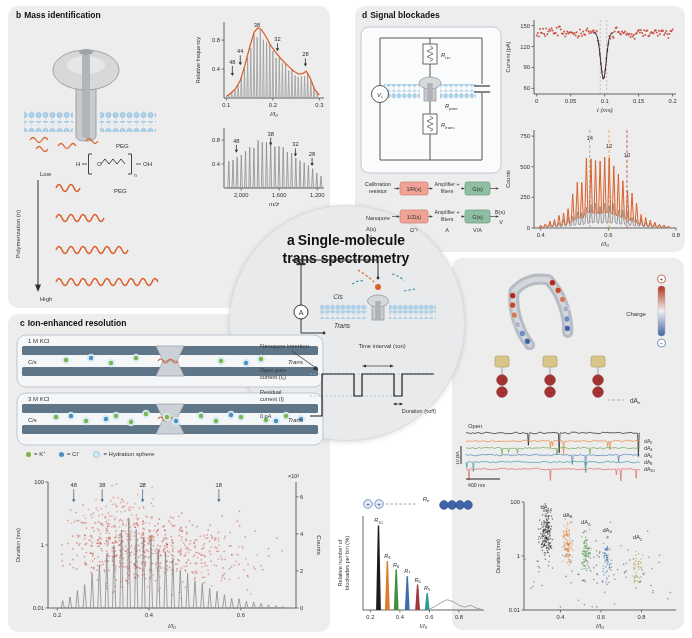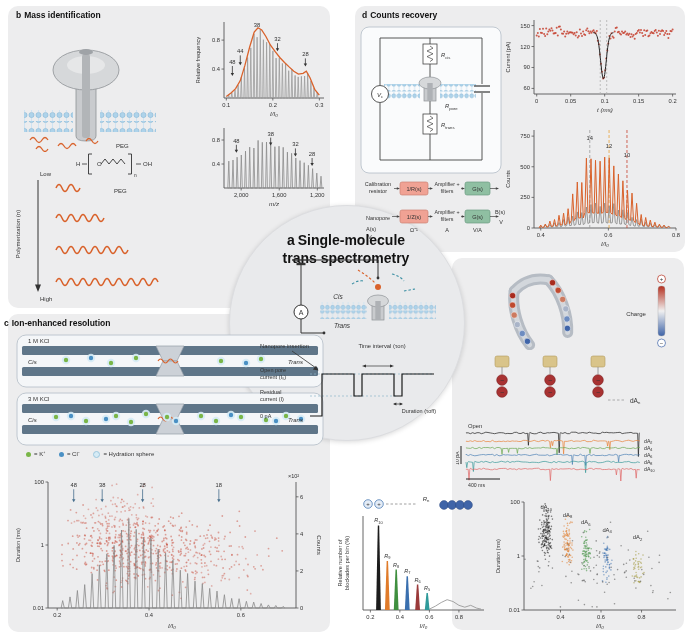--- a/index.html
+++ b/index.html
@@ -22,22 +22,22 @@
 
 <div class="fig">
 
   <div class="panel" style="left:8px;top:6px;width:322px;height:302px"></div>
   <div class="panel" style="left:8px;top:314px;width:322px;height:318px"></div>
   <div class="panel" style="left:355px;top:6px;width:330px;height:246px"></div>
   <div class="panel" style="left:452px;top:258px;width:232px;height:372px"></div>
   <div class="circle" style="left:229px;top:205px;width:234px;height:234px"></div>
 
   <div class="ptitle" style="left:16px;top:10px"><b>b</b><span>Mass identification</span></div>
-  <div class="ptitle" style="left:4px;top:318px"><b>c</b><span>Ion-enhanced resolution</span></div>
-  <div class="ptitle" style="left:362px;top:10px"><b>d</b><span>Counts recovery</span></div>
+  <div class="ptitle" style="left:20px;top:318px"><b>c</b><span>Ion-enhanced resolution</span></div>
+  <div class="ptitle" style="left:362px;top:10px"><b>d</b><span>Signal blockades</span></div>
   <div class="ptitle" style="left:272px;top:231px;width:148px;text-align:center;font-size:14px;line-height:1.3;white-space:normal"><b>a</b><span>Single-molecule</span><br><span>trans spectrometry</span></div>
 
   <svg class="abs" style="left:14px;top:24px" width="150" height="128" viewBox="0 0 150 128">
     <defs>
       <pattern id="lipT1" width="7" height="11" patternUnits="userSpaceOnUse">
         <line x1="3.5" y1="4" x2="3.5" y2="11" stroke="#cfe3f2" stroke-width="1.1"></line>
         <circle cx="3.5" cy="3" r="2.6" fill="#aed3ea" stroke="#7fb0d0" stroke-width="0.5"></circle>
       </pattern>
       <pattern id="lipB1" width="7" height="11" patternUnits="userSpaceOnUse">
         <line x1="3.5" y1="0" x2="3.5" y2="7" stroke="#cfe3f2" stroke-width="1.1"></line>

